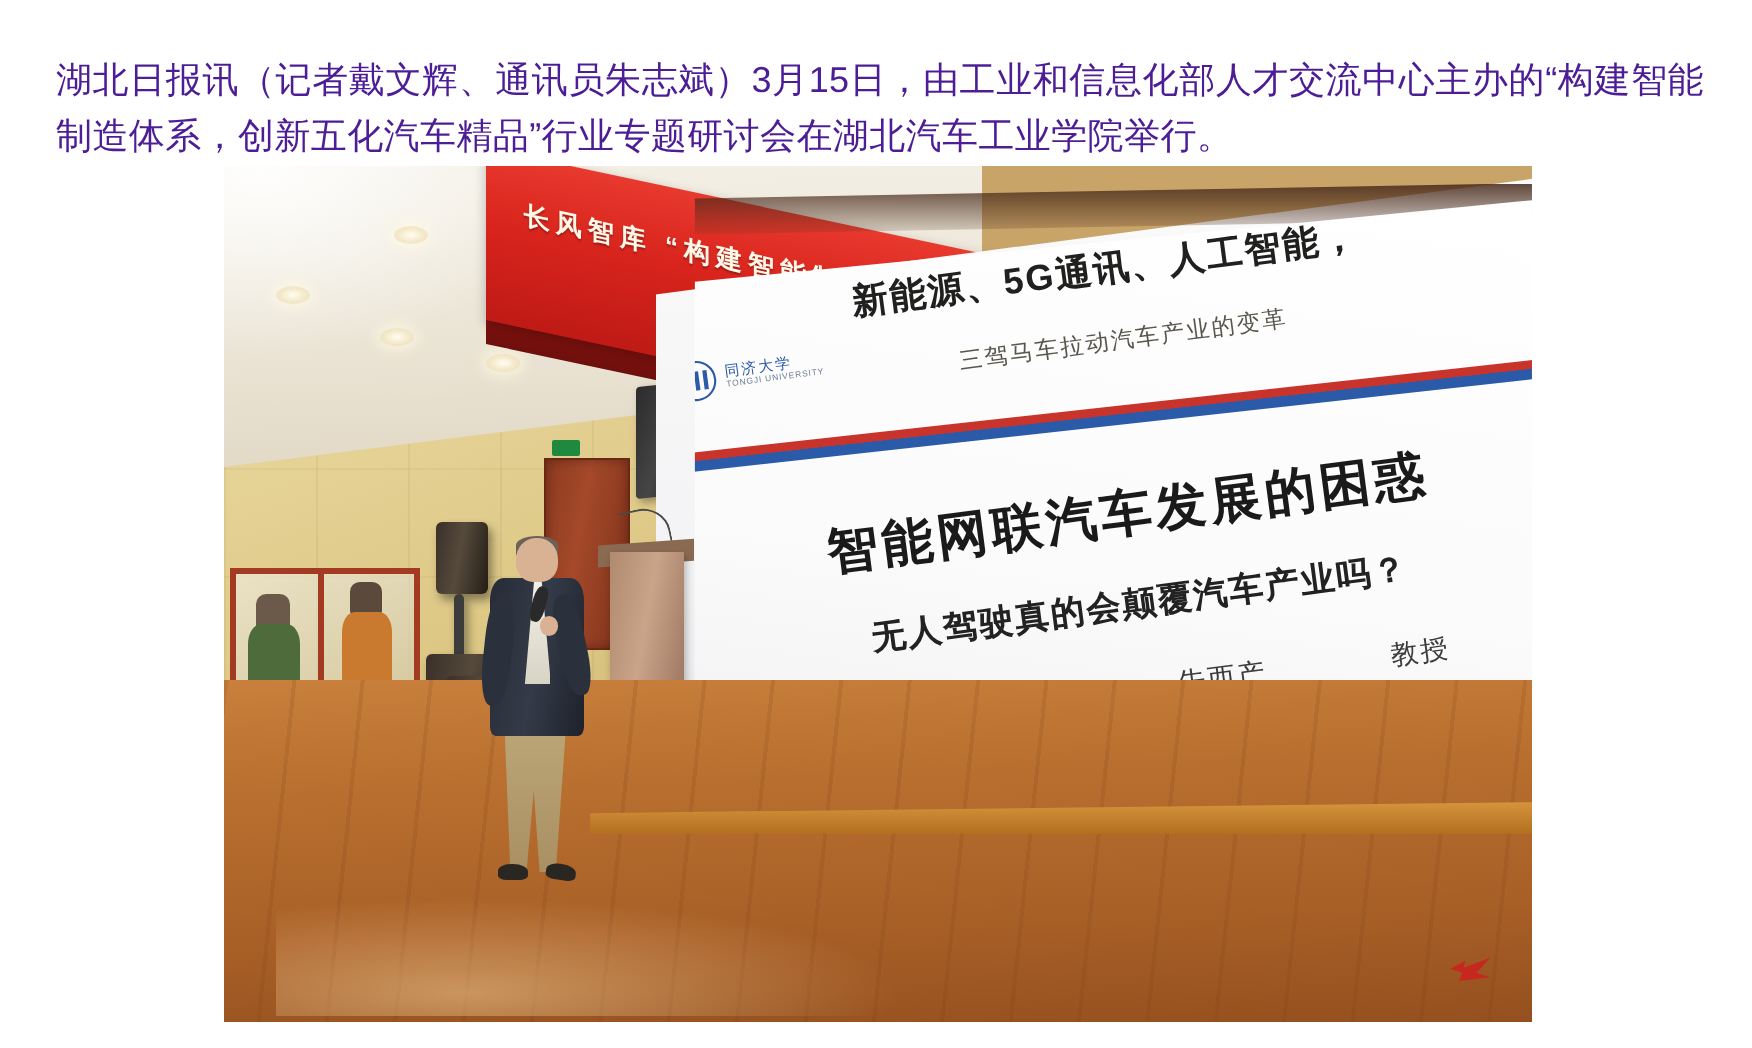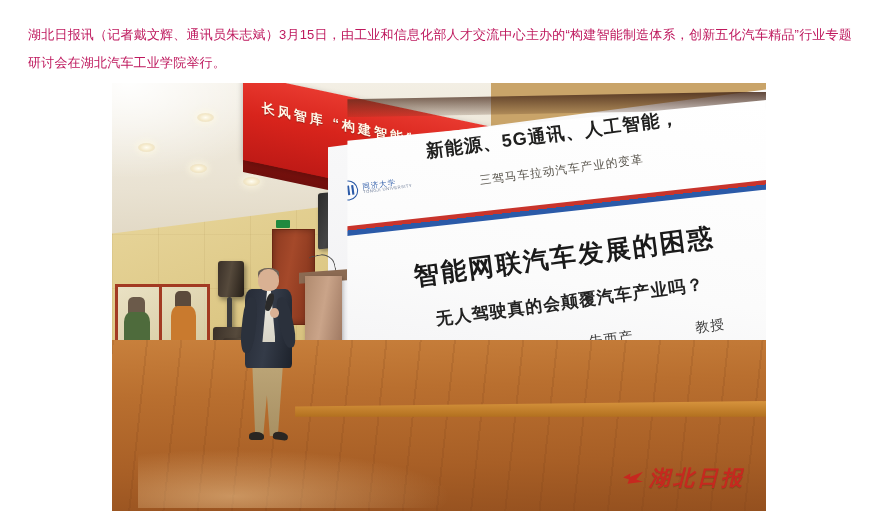--- a/index.html
+++ b/index.html
@@ -20,23 +20,23 @@
     height: 524px;
     background: #ffffff;
   }
 
   
   .lead {
     position: absolute;
     left: 28px;
     top: 8px;
     width: 824px;
-    font-size: 13px;
+    font-size: 18px;
     line-height: 28px;
-    color: #be185d;
+    color: #4c1d95;
     letter-spacing: 0.2px;
     text-align: justify;
   }
 
   
   .photo-wrap {
     position: absolute;
     left: 112px;
     top: 83px;
     width: 654px;
@@ -670,19 +670,18 @@
       <div class="spk-shirt"></div>
       <div class="spk-arm-l"></div>
       <div class="spk-arm-r"></div>
       <div class="spk-mic"></div>
       <div class="spk-hand"></div>
       <div class="spk-hair"></div>
       <div class="spk-head"></div>
 
       <div class="watermark">
         <div class="wm-logo"></div>
-        <div class="wm-text">湖北日报</div>
       </div>
 
     </div>
   </div>
 
 </div>
 
 </body></html>

